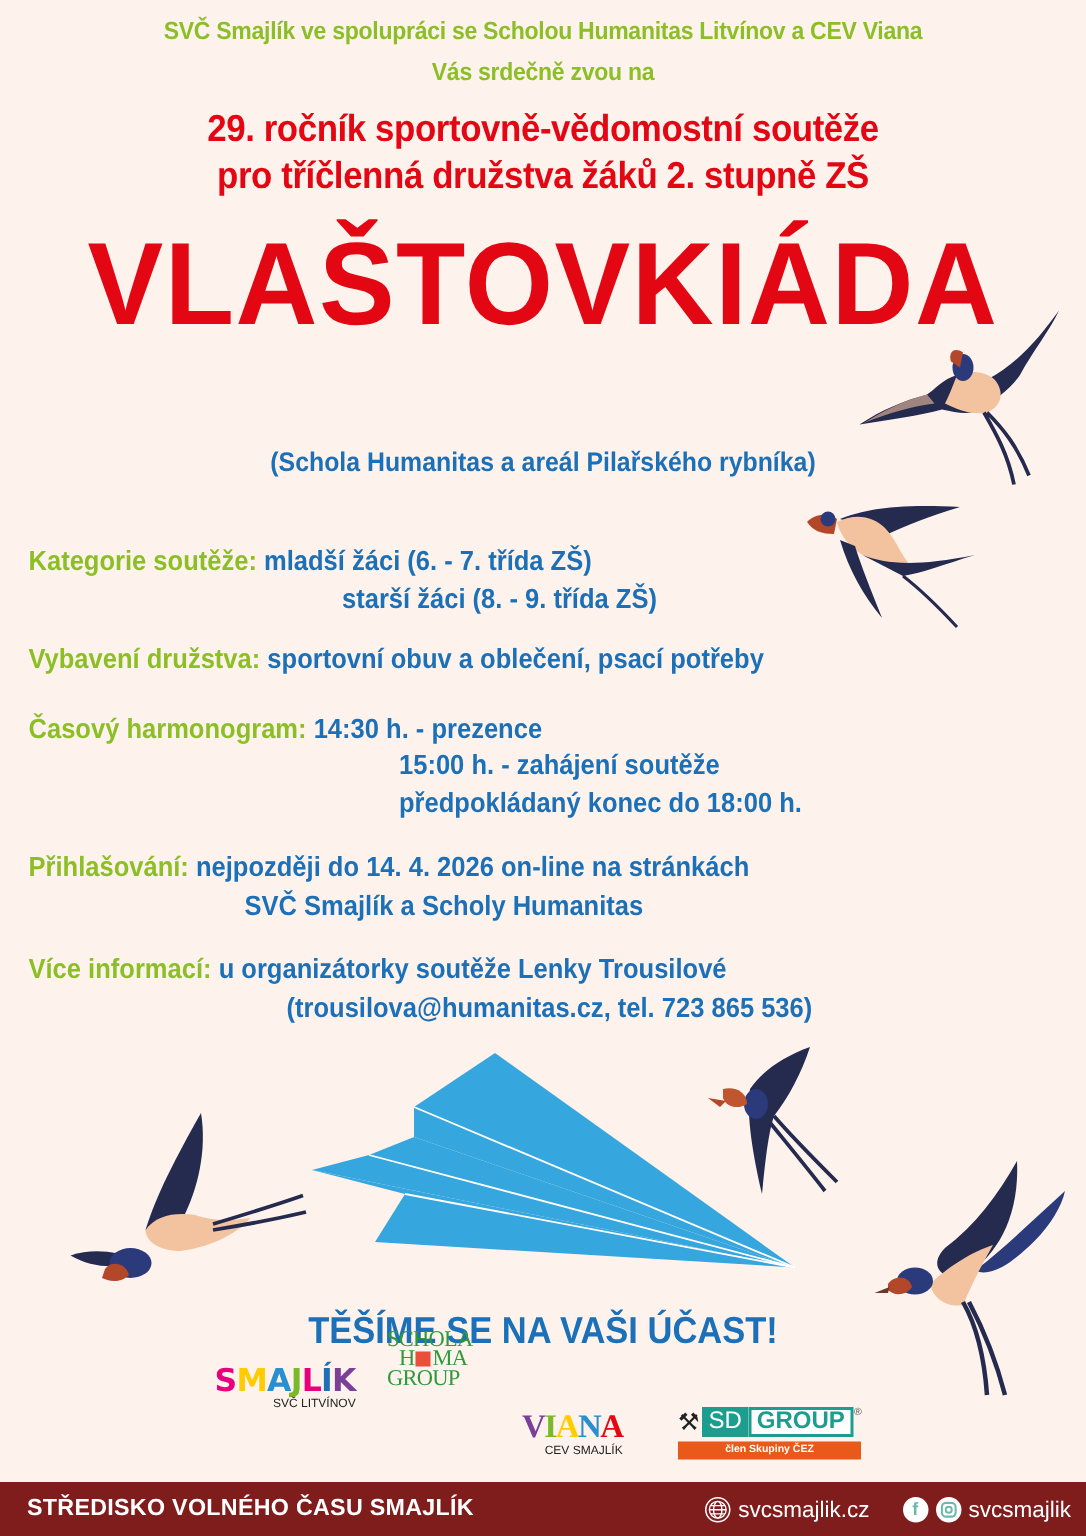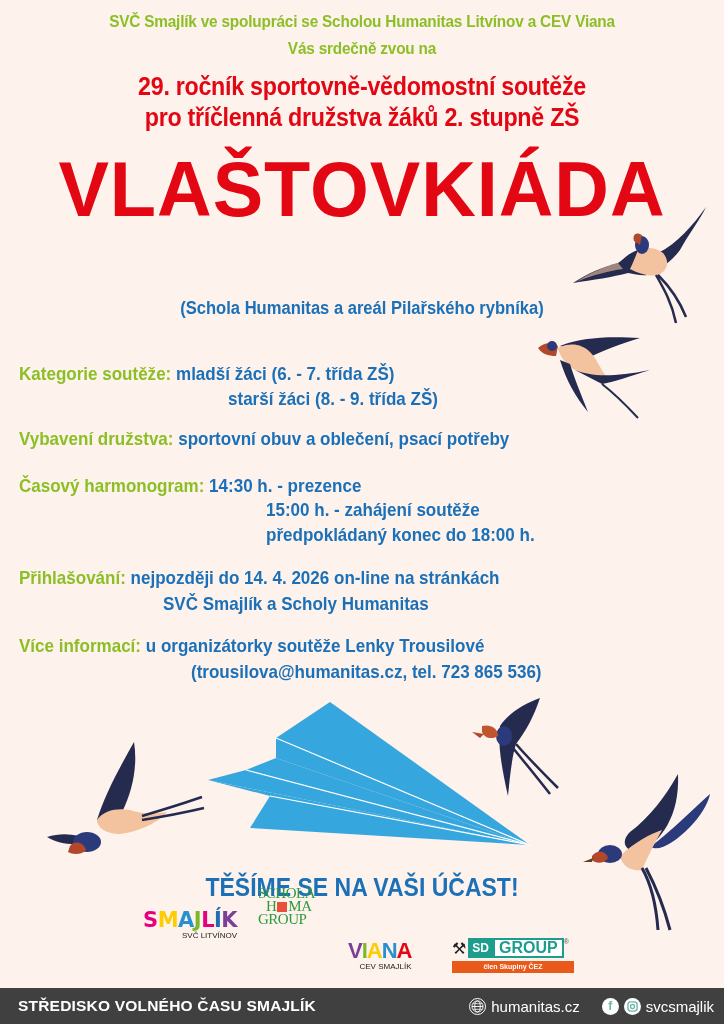--- a/index.html
+++ b/index.html
@@ -53,21 +53,21 @@
 
     .cta {
       color: #1b70b8;
       font-weight: bold;
       font-size: 25px;
       transform: scaleX(0.92);
     }
 
     .footer {
       position: absolute; left: 0; top: 988px; width: 724px; height: 36px;
-      background: #404040;
+      background: #7f1d1d;
       display: flex; align-items: center;
       color: #ffffff;
     }
     .footer-title {
       font-weight: bold; font-size: 15.5px; margin-left: 18px;
       letter-spacing: 0.2px;
     }
     .footer-right { position: absolute; right: 10px; top: 0; height: 36px; display: flex; align-items: center; gap: 6px; font-size: 15px; }
     .footer-right .grp { display: flex; align-items: center; gap: 5px; }
     .circle-icon {
@@ -77,23 +77,23 @@
     }
     .fb { background: #fff; color: #6fb8a9; }
     .ig { background: #fff; }
     .globe { border: 1.5px solid #fff; background: transparent; }
 
     
     .logo { position: absolute; }
     .smajlik-word { font-family: "DejaVu Sans", sans-serif; font-weight: bold; font-size: 21px; letter-spacing: -0.5px; line-height: 1; }
     .logo-sub { font-weight: normal; font-size: 8px; color: #222; text-align: right; }
     .schola { font-family: "Liberation Serif", serif; color: #2e9a3c; font-size: 15px; line-height: 13px; letter-spacing: -0.5px; }
-    .viana-word { font-family: Liberation Sans, sans-serif; font-weight: bold; font-size: 22px; line-height: 1; letter-spacing: -1px; }
+    .viana-word { font-family: Liberation Serif, serif; font-weight: bold; font-size: 22px; line-height: 1; letter-spacing: -1px; }
     .sd-box { display: flex; align-items: center; }
-    .sd-main { background: #1c9d8e; color: #fff; font-weight: bold; font-size: 12px; padding: 1px 4px; height: 20px; display:flex; align-items:center;text-align:right;}
+    .sd-main { background: #1c9d8e; color: #fff; font-weight: normal; font-size: 16px; padding: 1px 4px; height: 20px; display:flex; align-items:center;text-align:right;}
     .sd-group { background: #fff; color: #1c9d8e; border: 2px solid #1c9d8e; font-weight: bold; font-size: 16px; padding: 0 4px; height: 20px; display:flex; align-items:center; }
     .sd-bar { background: #e8591a; color: #fff; font-size: 7px; font-weight: bold; text-align: center; height: 12px; line-height: 12px; margin-top: 3px; }
   </style>
 </head>
 <body>
 
 <div class="poster">
 
   <div class="abs center intro" style="top:12px;">SVČ Smajlík ve spolupráci se Scholou Humanitas Litvínov a CEV Viana</div>
   <div class="abs center intro" style="top:39px;">Vás srdečně zvou na</div>
@@ -230,21 +230,21 @@
       <div class="grp">
         <span class="circle-icon globe">
           <svg width="13" height="13" viewBox="0 0 14 14">
               <circle cx="7" cy="7" r="6" fill="none" stroke="#fff" stroke-width="1"></circle>
               <ellipse cx="7" cy="7" rx="3" ry="6" fill="none" stroke="#fff" stroke-width="1"></ellipse>
               <line x1="1" y1="7" x2="13" y2="7" stroke="#fff" stroke-width="1"></line>
               <line x1="2" y1="4" x2="12" y2="4" stroke="#fff" stroke-width="0.8"></line>
               <line x1="2" y1="10" x2="12" y2="10" stroke="#fff" stroke-width="0.8"></line>
             </svg>
         </span>
-        <span>humanitas.cz</span>
+        <span>svcsmajlik.cz</span>
       </div>
       <div class="grp" style="margin-left:16px;">
         <span class="circle-icon fb">f</span>
         <span class="circle-icon ig">
           <svg width="11" height="11" viewBox="0 0 12 12">
               <rect x="1" y="1" width="10" height="10" rx="3" fill="none" stroke="#6fb8a9" stroke-width="1.5"></rect>
               <circle cx="6" cy="6" r="2.2" fill="none" stroke="#6fb8a9" stroke-width="1.4"></circle>
             </svg>
         </span>
         <span>svcsmajlik</span>

